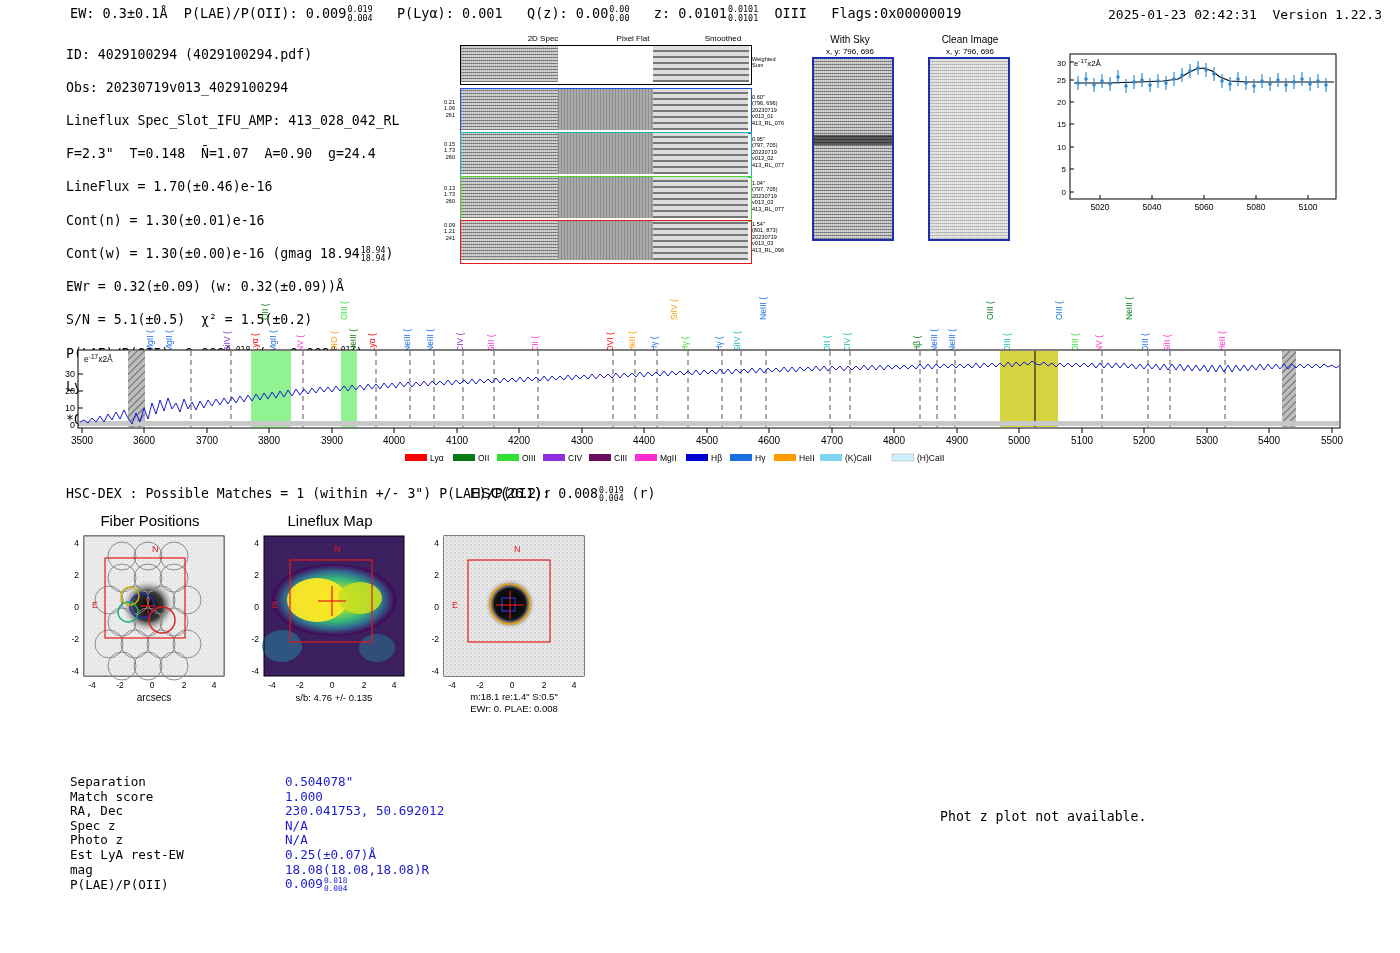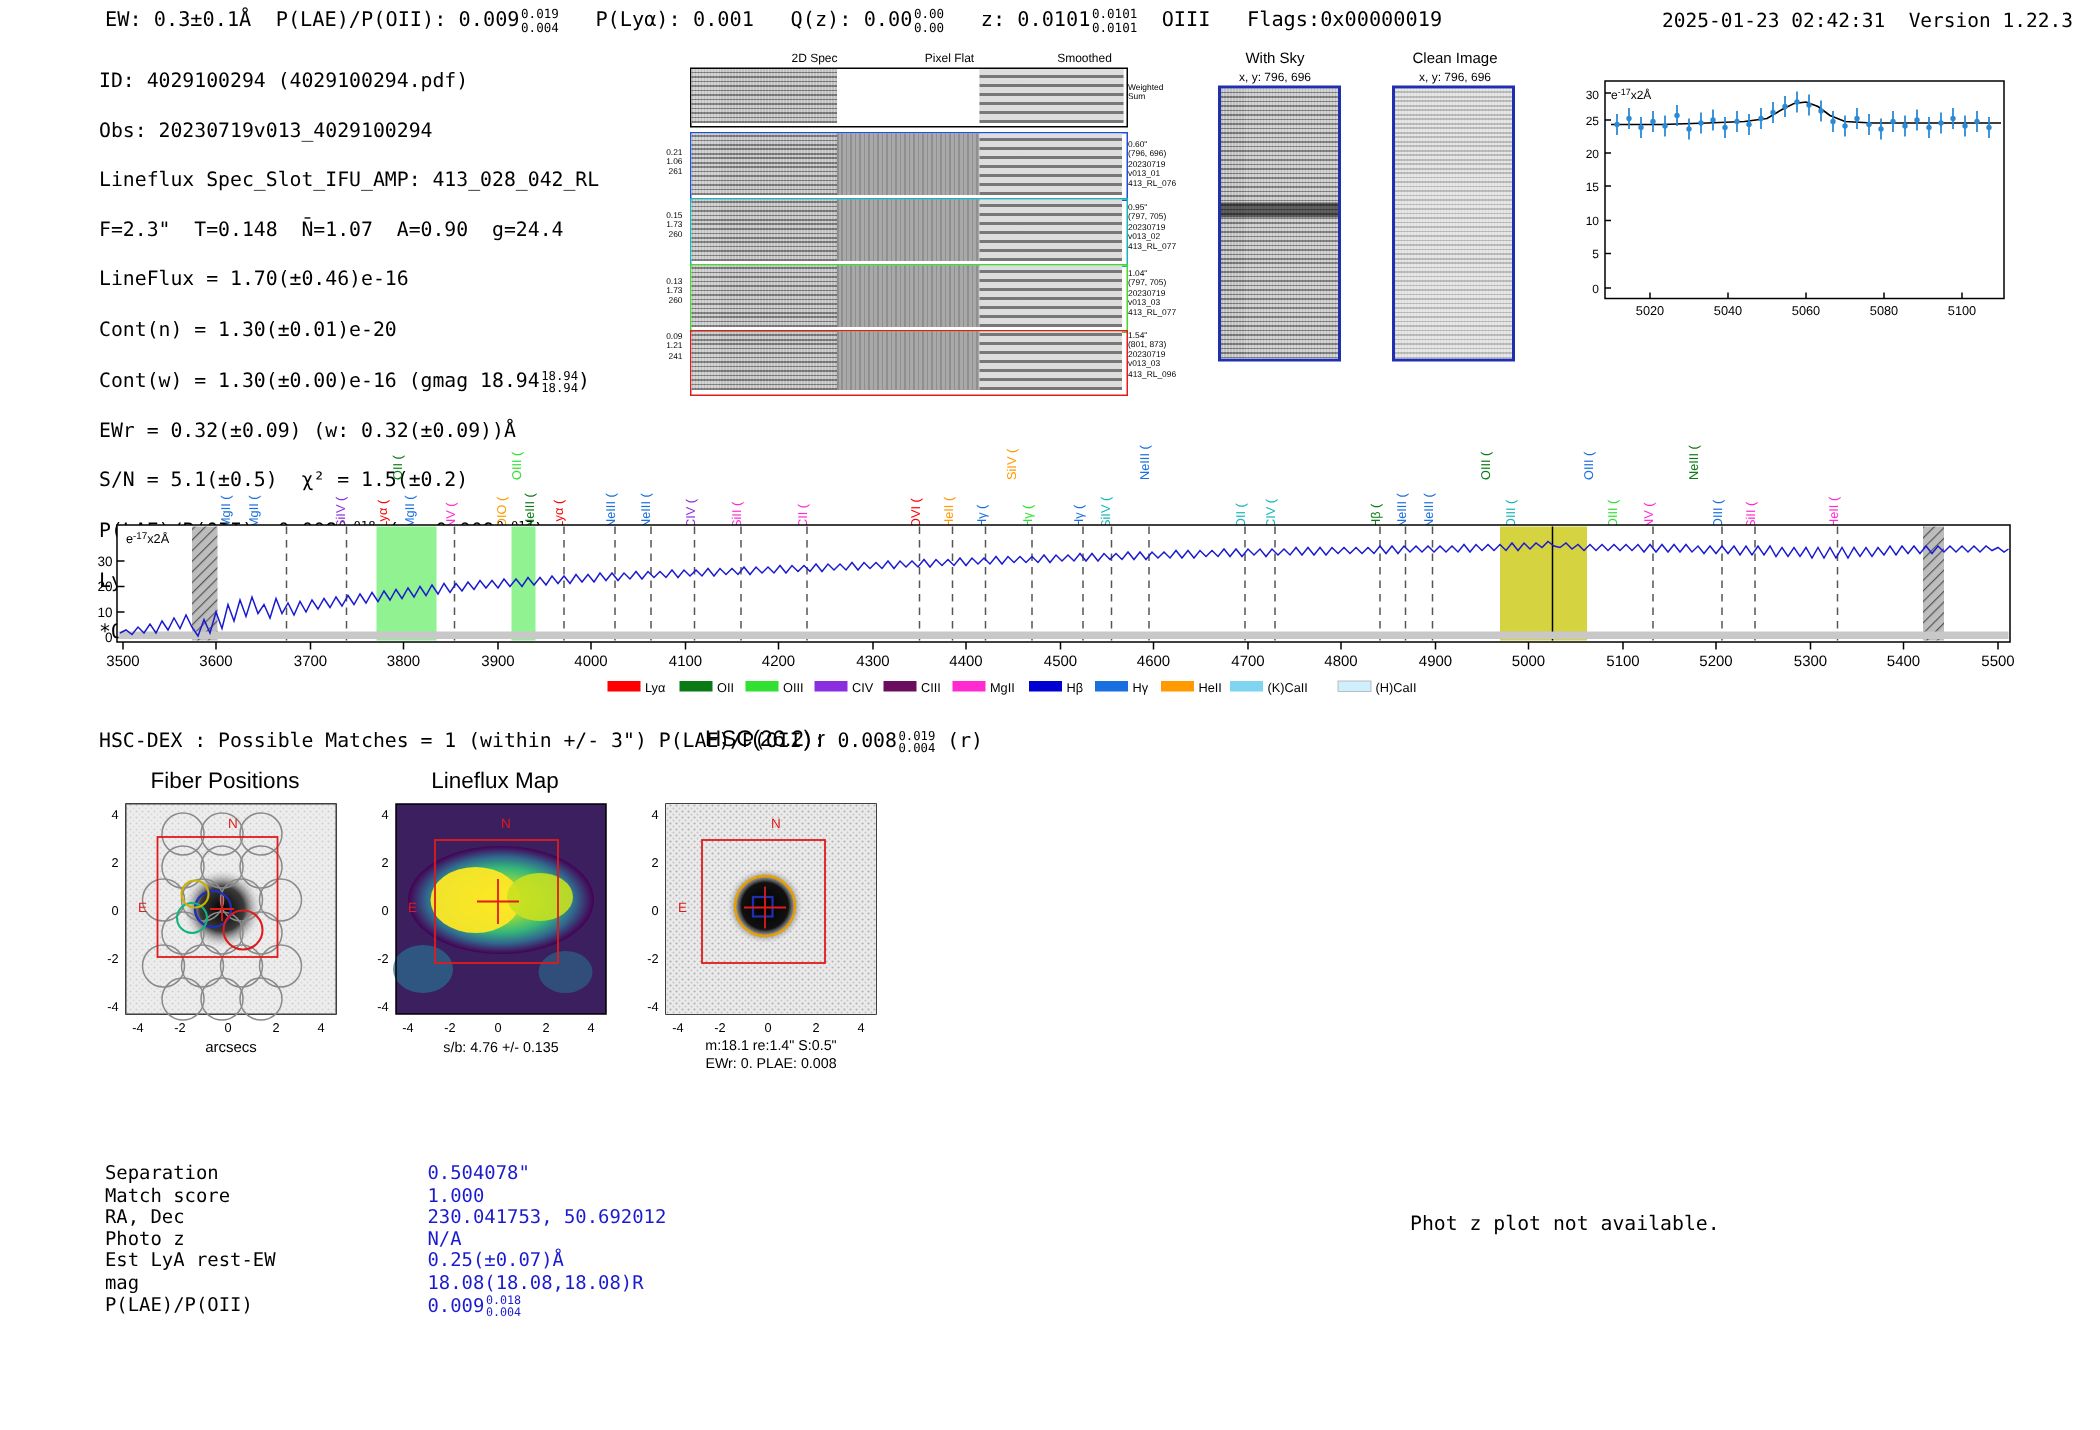--- a/index.html
+++ b/index.html
@@ -49,21 +49,21 @@
 <div class="abs mono" id="datestamp">
   <span>2025-01-23 02:42:31</span>&nbsp;&nbsp;<span>Version 1.22.3</span>
 </div>
 
 <div class="abs mono" id="infoblock">
 <div>ID: 4029100294 (4029100294.pdf)</div>
 <div>Obs: 20230719v013_4029100294</div>
 <div>Lineflux Spec_Slot_IFU_AMP: 413_028_042_RL</div>
 <div>F=2.3"  T=0.148  N̄=1.07  A=0.90  g=24.4</div>
 <div>LineFlux = 1.70(±0.46)e-16</div>
-<div>Cont(n) = 1.30(±0.01)e-20</div>
+<div>Cont(n) = 1.30(±0.01)e-16</div>
 <div>Cont(w) = 1.30(±0.00)e-16 (gmag 18.94<span class="frac"><span>18.94</span><br><span>18.94</span></span>)</div>
 <div>EWr = 0.32(±0.09) (w: 0.32(±0.09))Å</div>
 <div>S/N = 5.1(±0.5)  χ² = 1.5(±0.2)</div>
 <div>P(LAE)/P(OII): 0.008<span class="frac"><span>0.018</span><br><span>0.004</span></span> (w: 0.009<span class="frac"><span>0.017</span><br><span>0.004</span></span>)</div>
 <div>LyA z = 3.1602  OII z = 0.3567</div>
 <div>*Q(0.97) OIII(5007) z = 0.0101  EW r = 1.3Å</div>
 </div>
 
 <div class="abs" style="left:488px;top:34px;width:330px;">
   <div style="position:relative;height:12px;">
@@ -626,19 +626,20 @@
   </g>
   <text x="92" y="172" font-size="9.5" text-anchor="middle" font-family="Liberation Sans, sans-serif">m:18.1 re:1.4" S:0.5"</text>
   <text x="92" y="184" font-size="9.5" text-anchor="middle" font-family="Liberation Sans, sans-serif">EWr: 0. PLAE: 0.008</text>
 </svg>
 </div>
 
 <div class="abs mono" id="bottominfo">
   <div><span class="lbl">Separation</span><span class="val">0.504078"</span></div>
   <div><span class="lbl">Match score</span><span class="val">1.000</span></div>
   <div><span class="lbl">RA, Dec</span><span class="val">230.041753, 50.692012</span></div>
+  <div><span class="lbl">Spec z</span><span class="val">N/A</span></div>
   <div><span class="lbl">Photo z</span><span class="val">N/A</span></div>
   <div><span class="lbl">Est LyA rest-EW</span><span class="val">0.25(±0.07)Å</span></div>
   <div><span class="lbl">mag</span><span class="val">18.08(18.08,18.08)R</span></div>
   <div><span class="lbl">P(LAE)/P(OII)</span><span class="val">0.009</span><span class="val frac"><span>0.018</span><br><span>0.004</span></span></div>
 </div>
 
 <div class="abs mono" id="photoz">Phot z plot not available.</div>
 
 </body></html>

